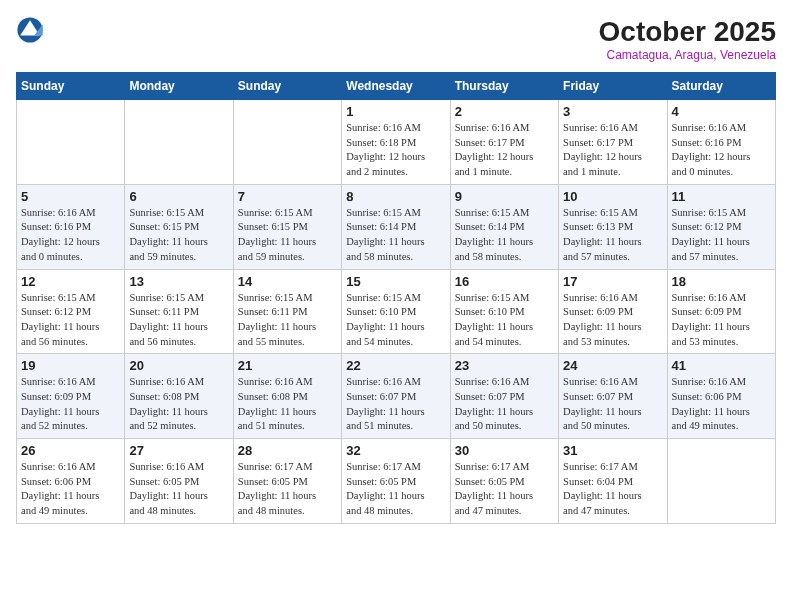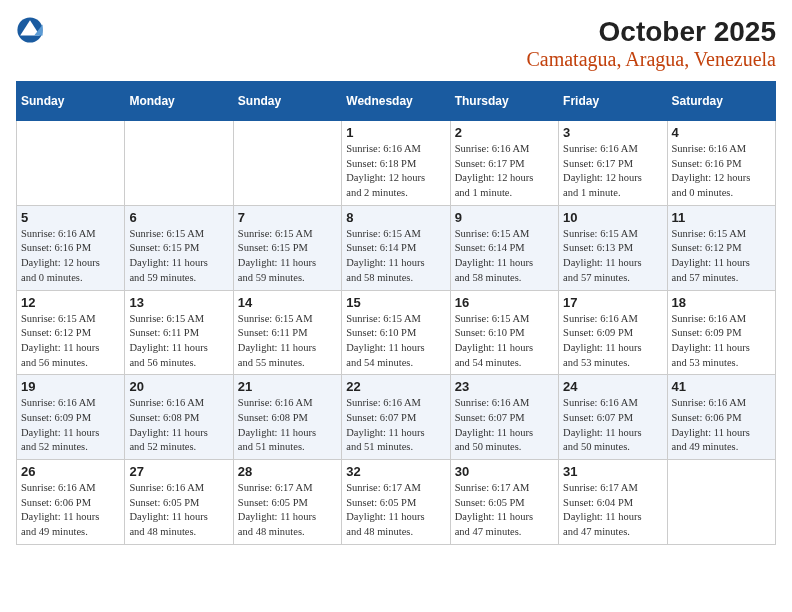--- a/index.html
+++ b/index.html
@@ -42,33 +42,32 @@
     }
     .title-area {
       text-align: right;
     }
     .month-title {
       font-size: 28px;
       font-weight: bold;
       color: #222;
     }
     .location-title {
-      font-size: 20px;
-      color: #c2410c;
-      font-family: Liberation Serif, serif;
+      font-size: 12px;
+      color: #a21caf;
     }
     .calendar {
       width: 100%;
       border-collapse: collapse;
       font-size: 11px;
     }
     .calendar th {
       background: #1a5ba0;
       color: #fff;
-      padding: 12px 4px;
+      padding: 6px 4px;
       text-align: left;
       font-size: 12px;
       font-weight: bold;
       border: 1px solid #1a5ba0;
     }
     .calendar td {
       border: 1px solid #ccc;
       vertical-align: top;
       padding: 4px;
       width: 108px;

